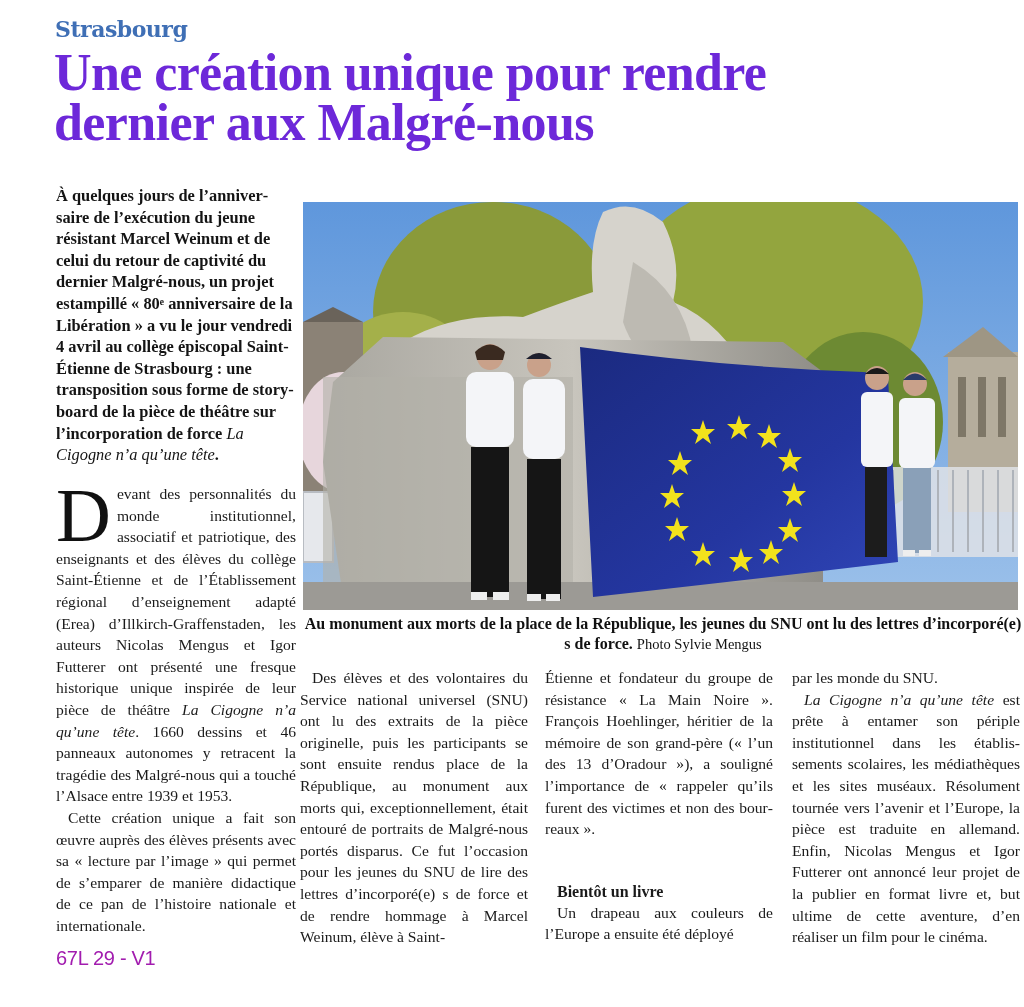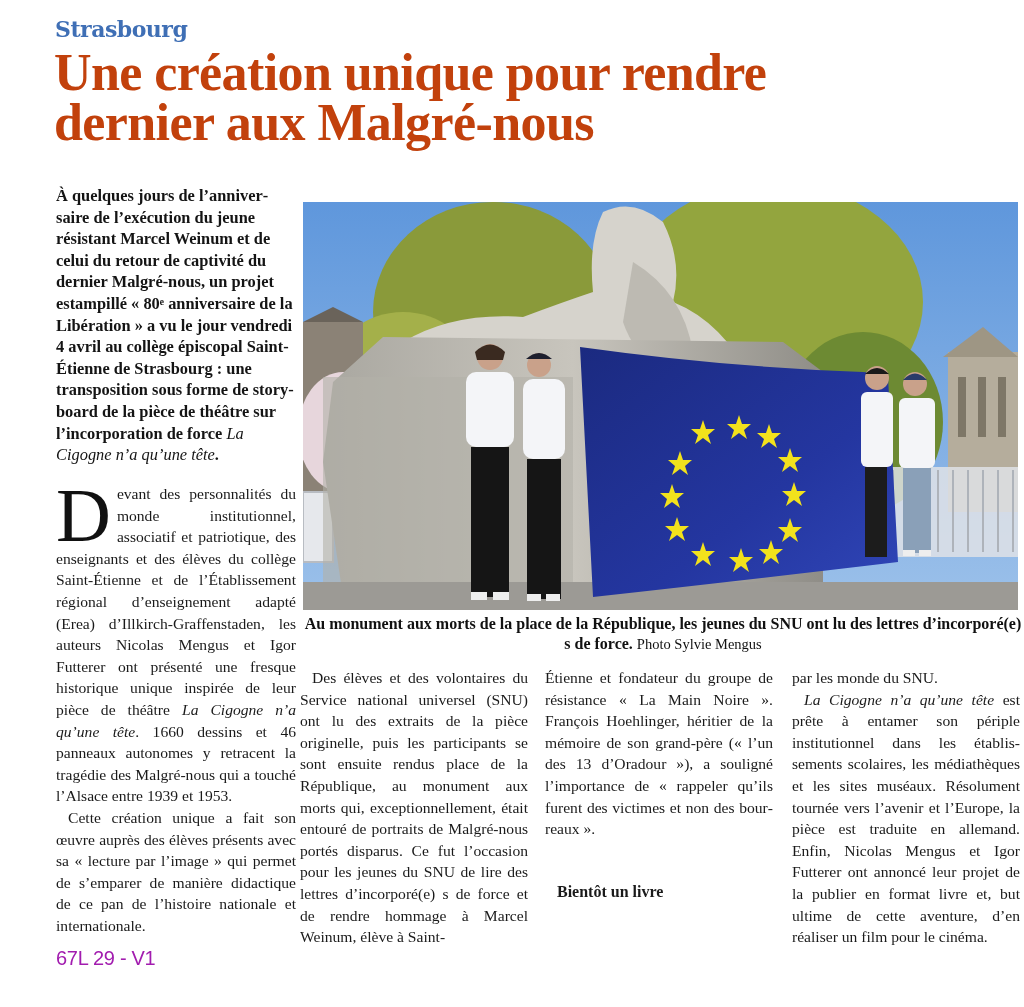--- a/index.html
+++ b/index.html
@@ -7,21 +7,21 @@
   body { position: relative; font-family: "DejaVu Serif", "Liberation Serif", serif; color: #1a1a1a; }
 
   .kicker {
     position: absolute; left: 55px; top: 16px;
     font-family: "DejaVu Serif", serif; font-weight: bold;
     font-size: 22px; color: #3f6fb5; letter-spacing: -0.5px;
   }
   .headline {
     position: absolute; left: 54px; top: 48px; width: 960px;
     font-family: "Liberation Serif", "DejaVu Serif", serif; font-weight: bold;
-    font-size: 52px; line-height: 50px; color: #c2410c; letter-spacing: -0.6px;
+    font-size: 52px; line-height: 50px; color: #6d28d9; letter-spacing: -0.6px;
   }
 
   .chapo {
     position: absolute; left: 56px; top: 185px; width: 240px;
     font-family: "Liberation Serif", serif; font-weight: bold;
     font-size: 16.4px; line-height: 21.6px; color: #141414;
   }
   .chapo em { font-weight: normal; font-style: italic; }
 
   .col {
@@ -202,20 +202,21 @@
 
 <div class="col col2">
   <p class="indent">Des élèves et des volontaires du Service national universel (SNU) ont lu des extraits de la pièce originelle, puis les parti­cipants se sont ensuite rendus place de la République, au mo­nument aux morts qui, excep­tionnellement, était entouré de portraits de Malgré-nous por­tés disparus. Ce fut l’occasion pour les jeunes du SNU de lire des lettres d’incorporé(e) s de force et de rendre hommage à Marcel Weinum, élève à Saint-</p>
 </div>
 
 <div class="col col3">
   <p>Étienne et fondateur du grou­pe de résistance « La Main Noi­re ». François Hoehlinger, héri­tier de la mémoire de son grand-père (« l’un des 13 d’Ora­dour »), a souligné l’importan­ce de « rappeler qu’ils furent des victimes et non des bour­reaux ».</p>
   <div class="subhead">
     <span>Bientôt un livre</span>
   </div>
+  <p class="indent">Un drapeau aux couleurs de l’Europe a ensuite été déployé</p>
 </div>
 
 <div class="col col4">
   <p>par les monde du SNU.</p>
   <p class="indent"><em>La Cigogne n’a qu’une tête</em><span> est prête à entamer son périple institutionnel dans les établis­sements scolaires, les média­thèques et les sites muséaux. Résolument tournée vers l’ave­nir et l’Europe, la pièce est tra­duite en allemand. Enfin, Nico­las Mengus et Igor Futterer ont annoncé leur projet de la publi­er en format livre et, but ultime de cette aventure, d’en réaliser un film pour le cinéma.</span></p>
 </div>
 
 <div class="folio">67L 29 - V1</div>
 
 </body></html>

